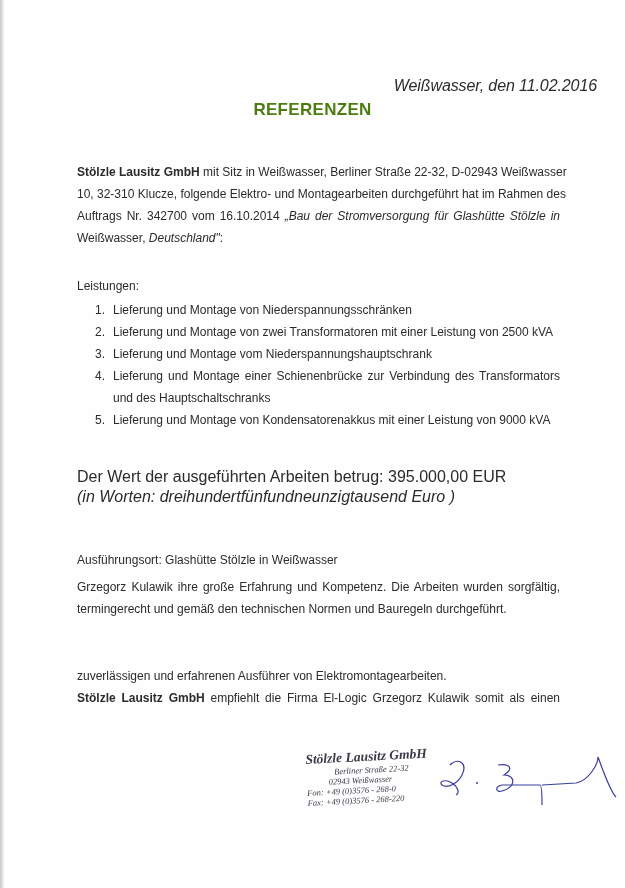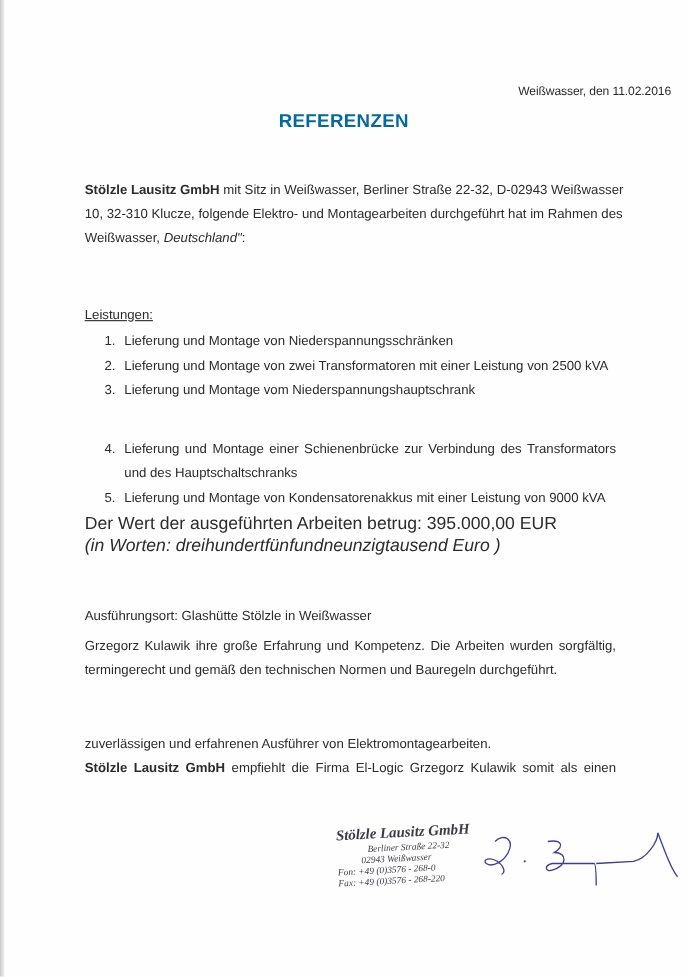--- a/index.html
+++ b/index.html
@@ -2,32 +2,32 @@
 <html><head>
 <meta charset="utf-8">
 <style>
   html, body { margin: 0; padding: 0; background: #ffffff; }
   body {
     width: 625px; height: 888px; position: relative; overflow: hidden;
     font-family: "Liberation Sans", sans-serif; color: #2b2b2b;
   }
   .page { position: absolute; left: 0; top: 0; width: 625px; height: 888px; background: #fefefe; }
   .scan-edge { position: absolute; left: 0; top: 0; width: 4px; height: 888px; background: linear-gradient(to right, #c9c9c9, #f2f2f2); }
-  .date { position: absolute; right: 15px; top: 77px; font-size: 11px; letter-spacing: -0.1px; }
-  .title { position: absolute; left: 0; width: 625px; top: 100px; text-align: center; font-weight: bold; font-size: 17px; letter-spacing: 0.3px; color: #0369a1; }
+  .date { position: absolute; right: 28px; top: 77px; font-size: 16px; letter-spacing: -0.1px; font-style: italic; }
+  .title { position: absolute; left: 0; width: 625px; top: 100px; text-align: center; font-weight: bold; font-size: 17px; letter-spacing: 0.3px; color: #4d7c0f; }
   .text { position: absolute; left: 77px; width: 483px; font-size: 12px; line-height: 22px; text-align: justify; }
   .line { display: block; white-space: nowrap; text-align-last: justify; text-align: justify; }
   .line.last { text-align-last: left; }
   .intro { top: 161px; }
-  .services-label { position: absolute; left: 77px; top: 279px; font-size: 12px; text-decoration: underline; }
+  .services-label { position: absolute; left: 77px; top: 279px; font-size: 12px; }
   .services { position: absolute; left: 95px; top: 299px; width: 465px; margin: 0; padding: 0; list-style: none; font-size: 12px; line-height: 22px; }
   .services li { position: relative; padding-left: 18px; }
   .services .num { position: absolute; left: 0; top: 0; }
   .services .ltxt { display: block; }
-  .services .ltxt.just { text-align: justify; text-align-last: justify; white-space: nowrap; margin-top: 32px; }
+  .services .ltxt.just { text-align: justify; text-align-last: justify; white-space: nowrap; }
   .value { position: absolute; left: 77px; top: 466px; font-size: 16px; line-height: 22px; }
   .words { position: absolute; left: 77px; top: 488px; font-size: 16px; font-style: italic; }
   .place { position: absolute; left: 77px; top: 553px; font-size: 12px; }
   .para2 { top: 576px; }
   .para3 { top: 665px; }
   b { font-weight: bold; }
   i { font-style: italic; }
   .stamp { position: absolute; left: 305px; top: 752px; width: 160px; font-family: "Liberation Serif", serif; font-style: italic; color: #3a3a48; transform: rotate(-3deg); transform-origin: left top; }
   .stamp .company { font-size: 13.5px; font-weight: bold; display: block; }
   .stamp .sline { font-size: 8.5px; display: block; line-height: 10px; }
@@ -40,20 +40,21 @@
 
 <div class="page">
   <div class="scan-edge"></div>
 
   <div class="date">Weißwasser, den 11.02.2016</div>
   <div class="title">REFERENZEN</div>
 
   <div class="text intro">
     <span class="line"><b>Stölzle Lausitz GmbH</b><span> mit Sitz in Weißwasser, Berliner Straße 22-32, D-02943 Weißwasser</span></span>
     <span class="line">10, 32-310 Klucze, folgende Elektro- und Montagearbeiten durchgeführt hat im Rahmen des</span>
+    <span class="line"><span>Auftrags Nr. 342700 vom 16.10.2014 </span><i>„Bau der Stromversorgung für Glashütte Stölzle in</i></span>
     <span class="line last"><span>Weißwasser, </span><i>Deutschland"</i><span>:</span></span>
   </div>
 
   <div class="services-label">Leistungen:</div>
   <ol class="services">
     <li>
         <span class="num">1.</span>
         <span class="ltxt">Lieferung und Montage von Niederspannungsschränken</span>
       </li>
     <li>

